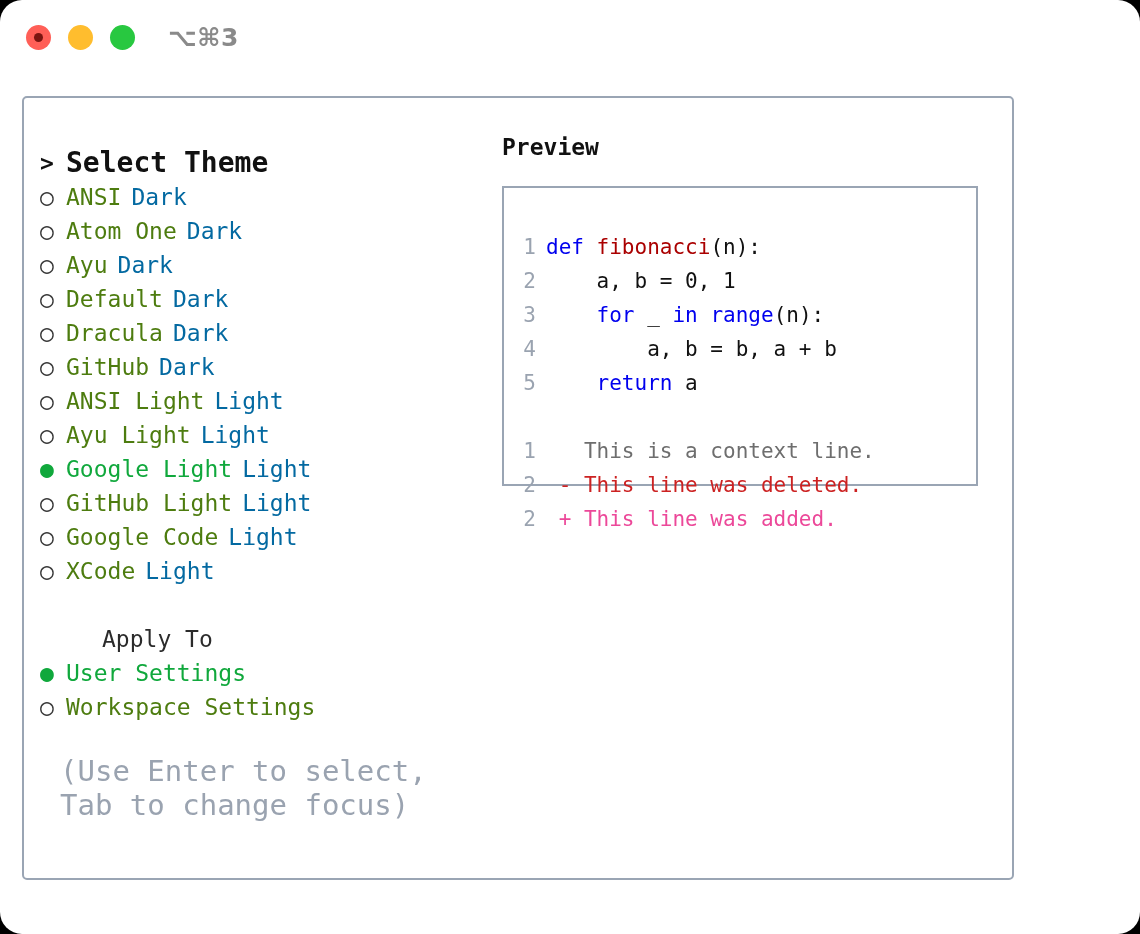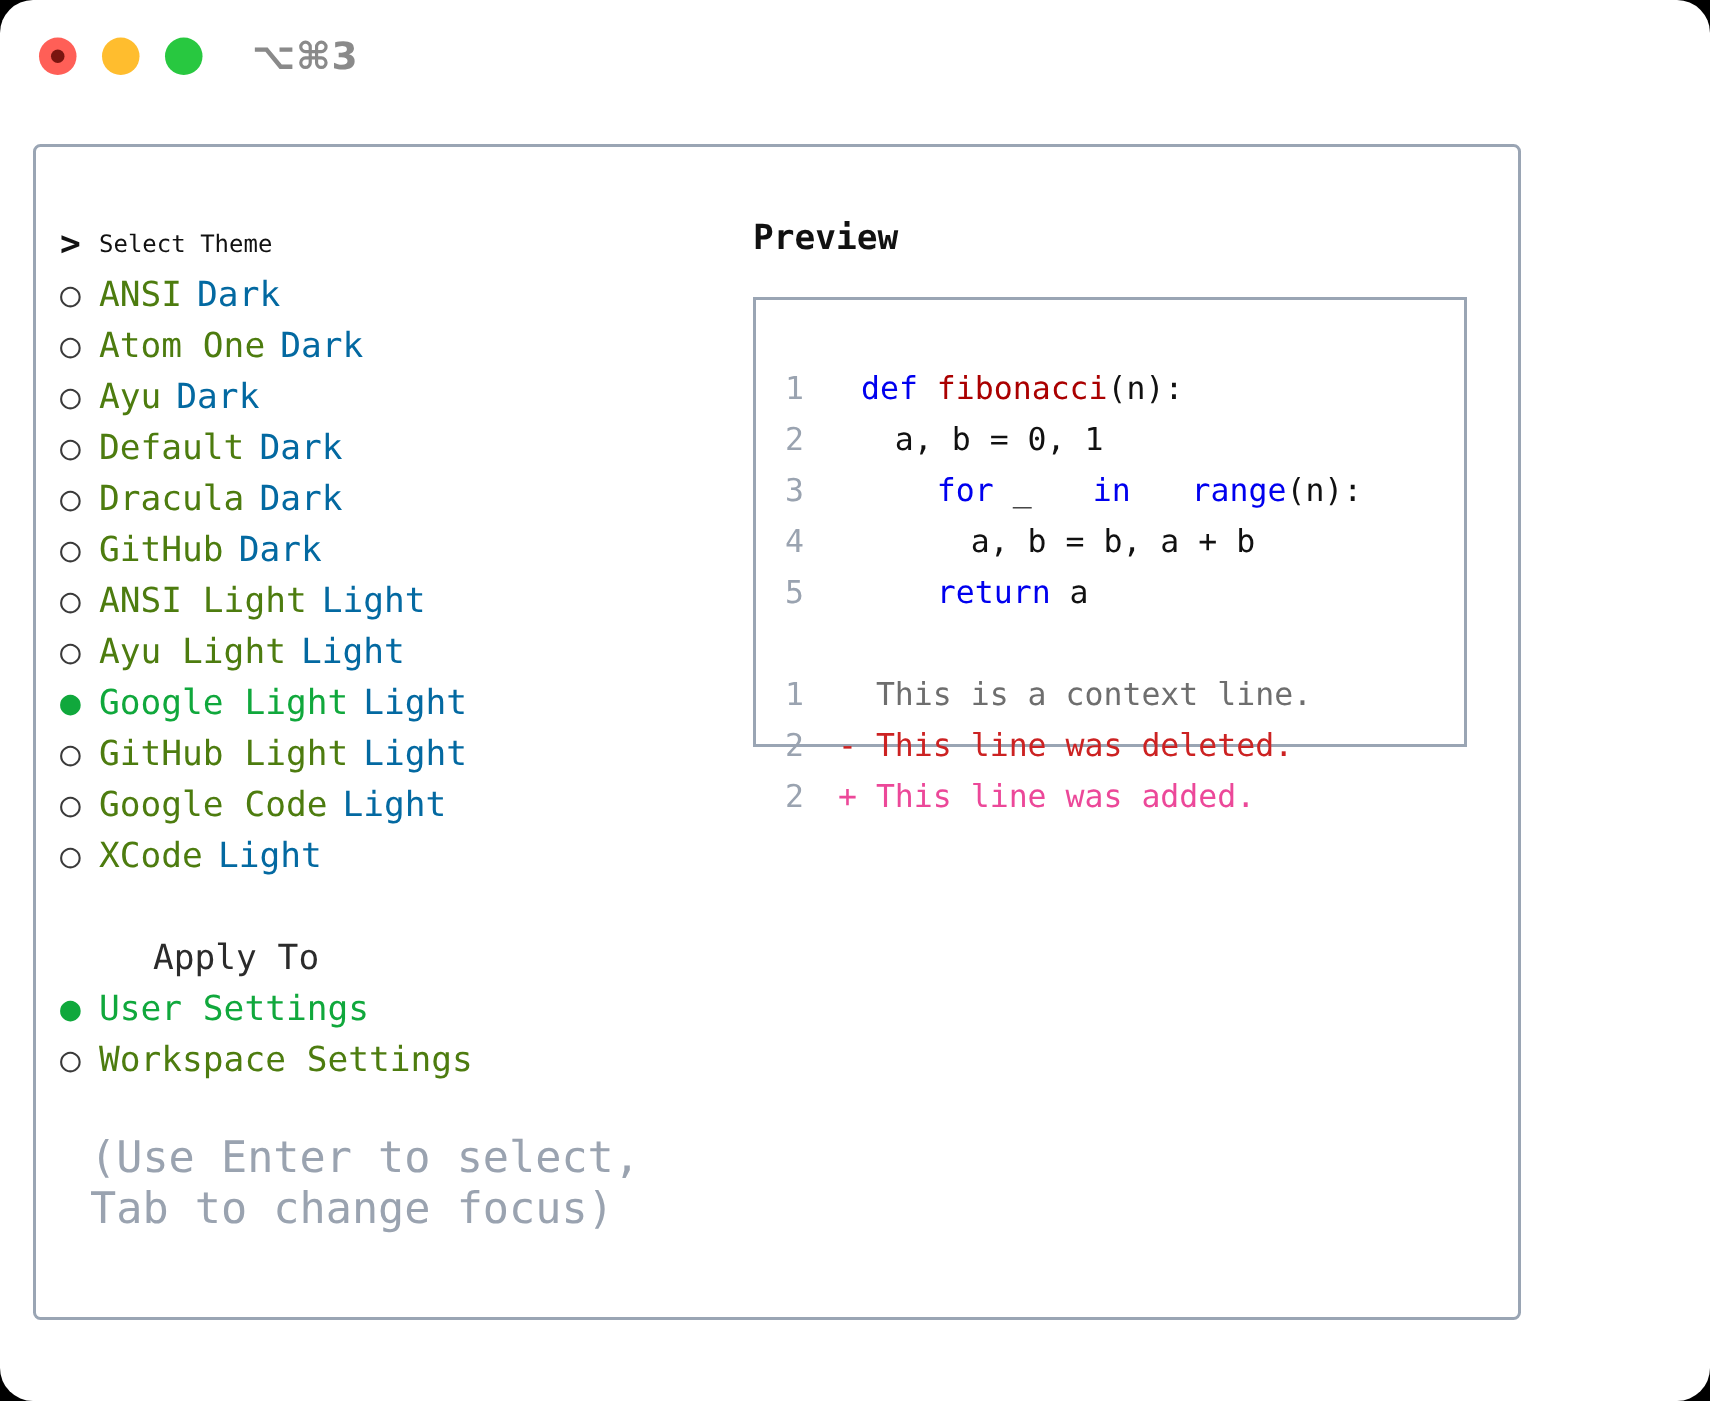--- a/index.html
+++ b/index.html
@@ -117,22 +117,22 @@
     line-height: 34px;
   }
   .marker-caret {
     font-weight: bold;
     color: #111111;
   }
   .marker-off { color: #3a3a3a; }
   .marker-on  { color: #10a83c; }
 
   .row-title {
-    font-weight: normal;
-    font-size: 16px;
+    font-weight: bold;
+    font-size: 28px;
     color: #111111;
   }
   .row-label { color: #4d7c0f; }
   .row.selected .row-label { color: #10a83c; }
   .row-suffix {
     color: #0369a1;
     margin-left: 10px;
   }
   .row-indent .marker { visibility: hidden; }
 
@@ -150,21 +150,21 @@
     line-height: 34px;
     color: #9aa3b0;
     width: 410px;
     margin-left: 20px;
   }
 
   
   .right-col {
     position: absolute;
     left: 478px;
-    top: 44px;
+    top: 32px;
     width: 500px;
   }
 
   .preview-title {
     font-size: 23px;
     font-weight: bold;
     color: #111111;
     line-height: 34px;
     margin-bottom: 22px;
   }
@@ -187,21 +187,21 @@
   .ln {
     display: inline-block;
     width: 42px;
     flex: 0 0 42px;
     text-align: right;
     color: #9aa3b0;
     padding-right: 10px;
     box-sizing: border-box;
   }
   .code-text { color: #111111; }
-  .tok-kw   { color: #0000ee; margin-left: 28px; }
+  .tok-kw   { color: #0000ee; }
   .tok-fn   { color: #aa0000; }
   .tok-plain{ color: #111111; }
 
   .diff-gap { height: 34px; }
   .diff-ctx { color: #6e6e6e; }
   .diff-del { color: #cc2222; }
   .diff-add { color: #ec4899; }
 </style>
 </head>
 <body>

